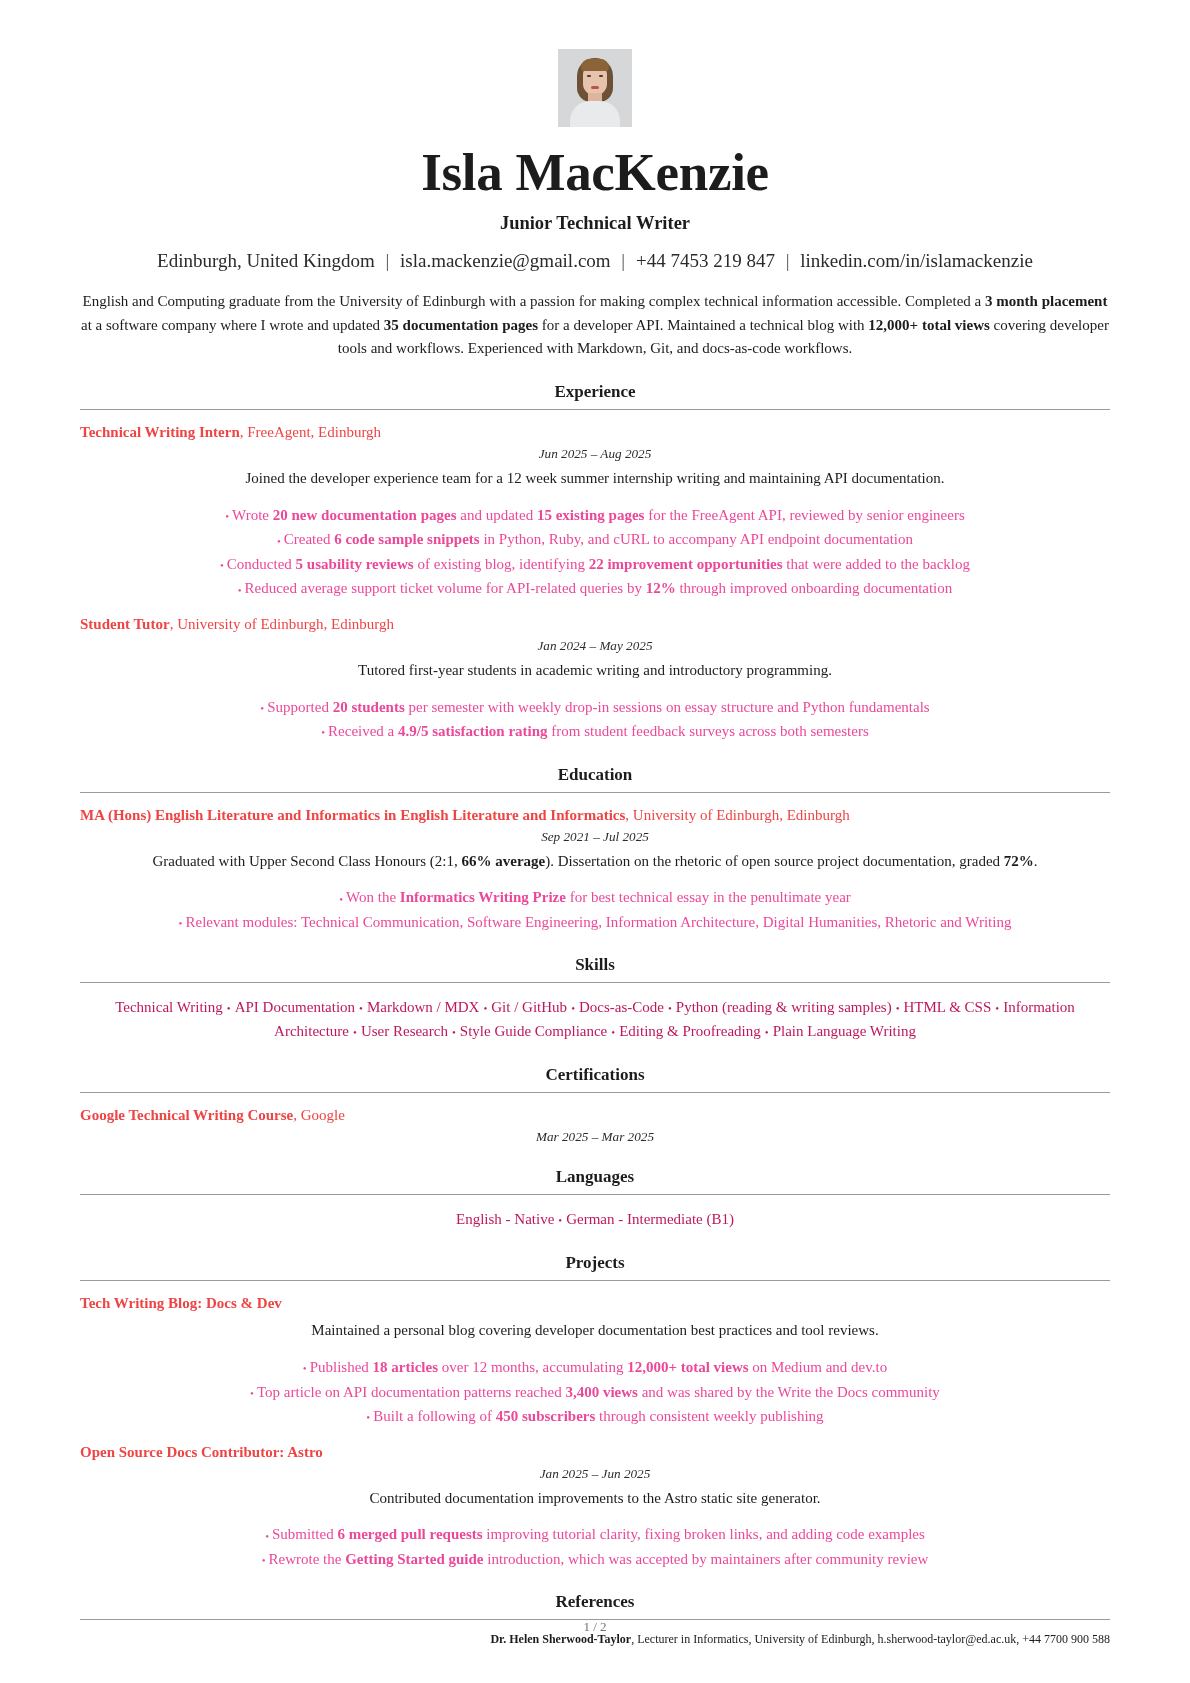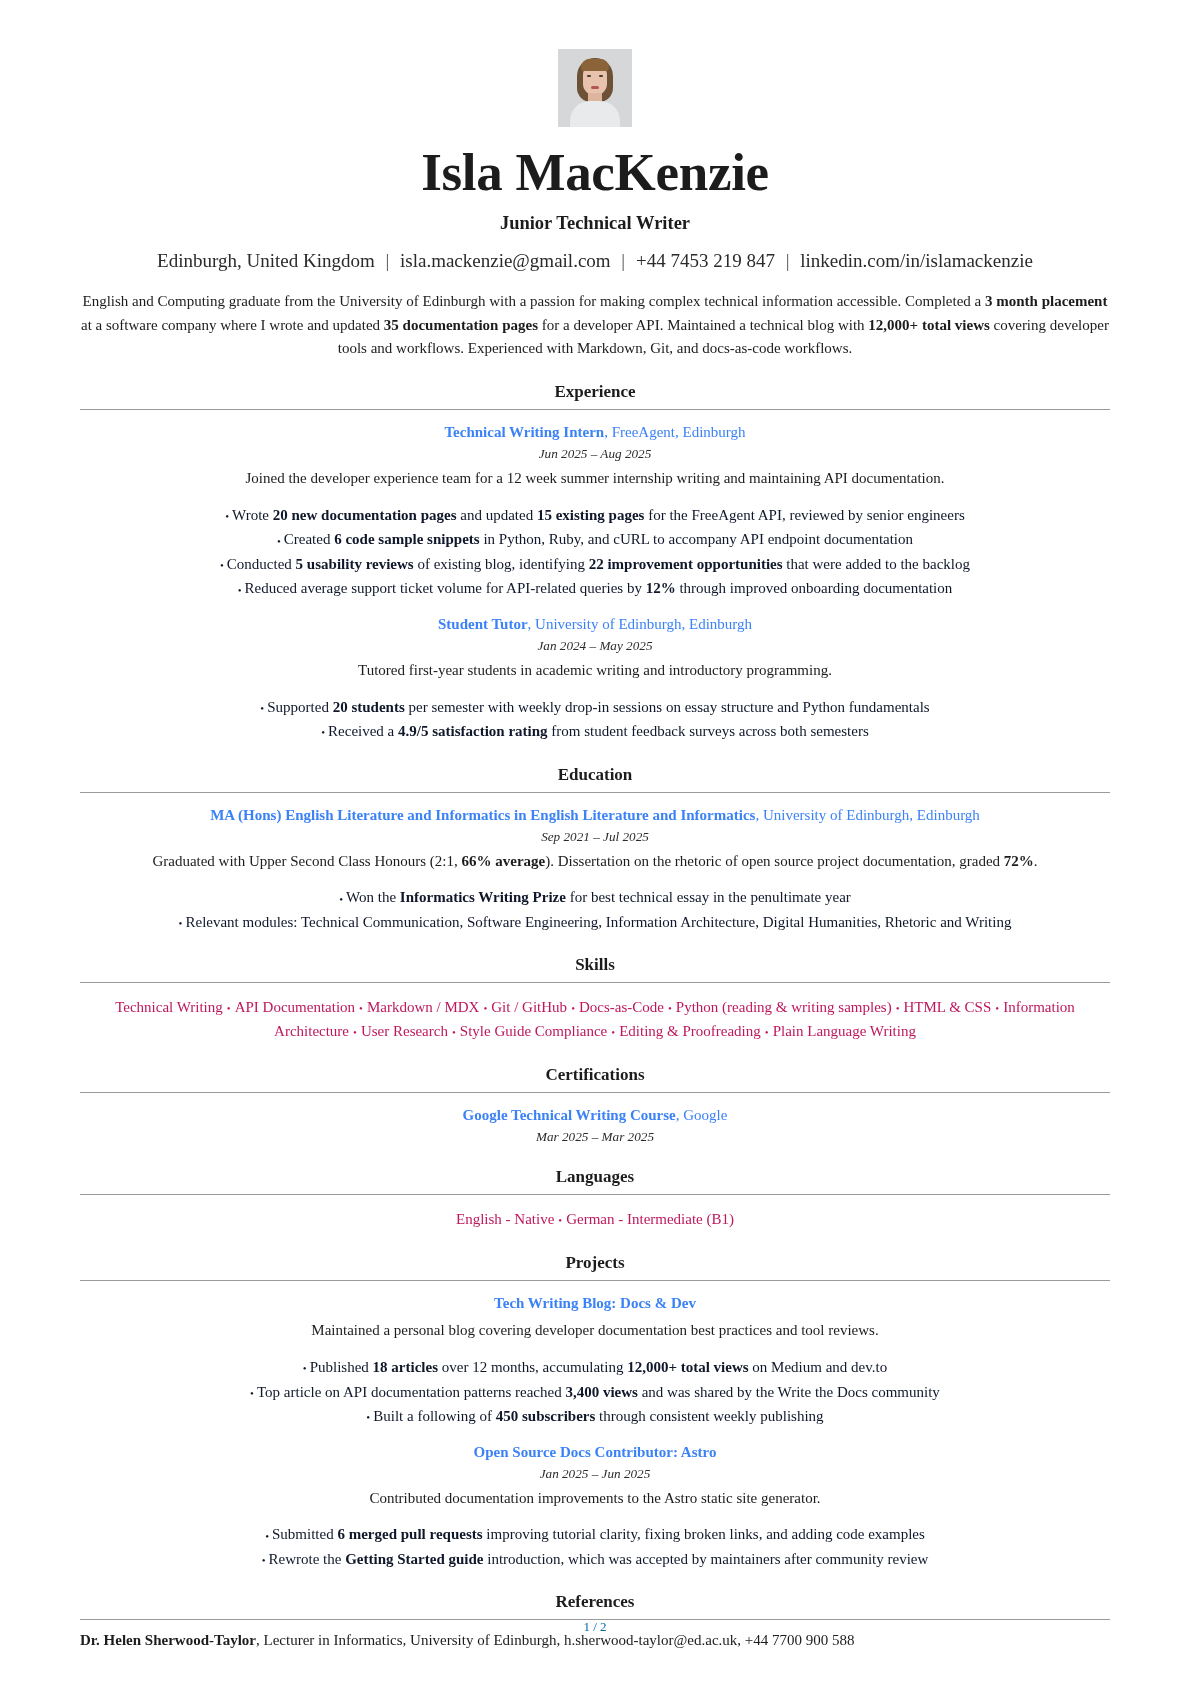--- a/index.html
+++ b/index.html
@@ -138,23 +138,22 @@
   }
   .rule {
     height: 0;
     border-top: 1.6px solid #9a9a9a;
     margin: 0 0 12px 0;
   }
 
   .entry { margin-top: 14px; }
   .entry:first-of-type { margin-top: 0; }
   .entry-head {
-    text-align: center;
-    font-size: 15px;
-    color: #3b82f6;
+    font-size: 15px;
+    color: #ef4444;
     line-height: 1.4;
   }
   .entry-head b { font-weight: 700; }
   .entry-date {
     text-align: center;
     font-size: 13.2px;
     font-style: italic;
     color: #2b2b2b;
     margin-top: 3px;
   }
@@ -167,21 +166,21 @@
   }
   ul.bullets {
     list-style: none;
     margin: 14px 0 0 0;
     padding: 0;
   }
   ul.bullets li {
     text-align: center;
     font-size: 15px;
     line-height: 1.5;
-    color: #0f172a;
+    color: #ec4899;
     margin: 0 0 2px 0;
   }
   ul.bullets li .dot {
     font-size: 11px;
     vertical-align: middle;
     padding-right: 3px;
   }
   ul.bullets li b { font-weight: 700; }
 
   .flowline {
@@ -190,34 +189,34 @@
     line-height: 1.6;
     color: #be185d;
   }
   .flowline .dot {
     padding: 0 4px;
     font-size: 11px;
     vertical-align: middle;
   }
 
   .reference-line {
-    text-align: left;
-    font-size: 15px;
+    text-align: right;
+    font-size: 12px;
     color: #1c1c1c;
   }
   .reference-line b { font-weight: 700; }
 
   .footer-page {
     position: absolute;
     left: 0;
     right: 0;
     bottom: 48px;
     text-align: center;
     font-size: 13px;
-    color: #0369a1;
+    color: #737373;
   }
 </style>
 </head>
 <body>
 
 <div class="page">
   <div class="inner">
 
     <div class="photo-wrap">
       <div class="photo">

